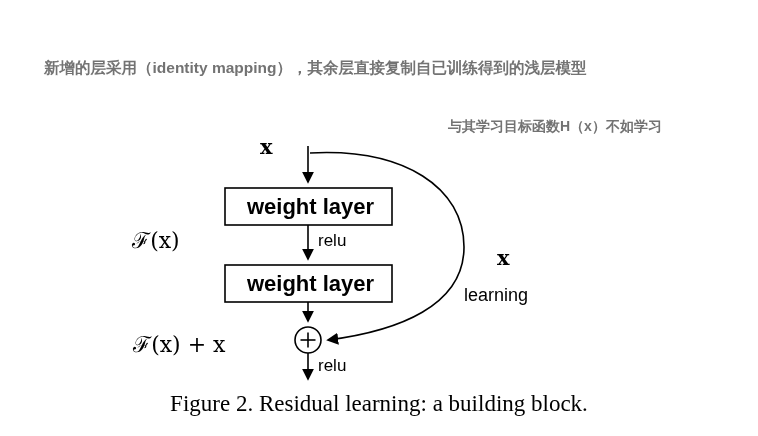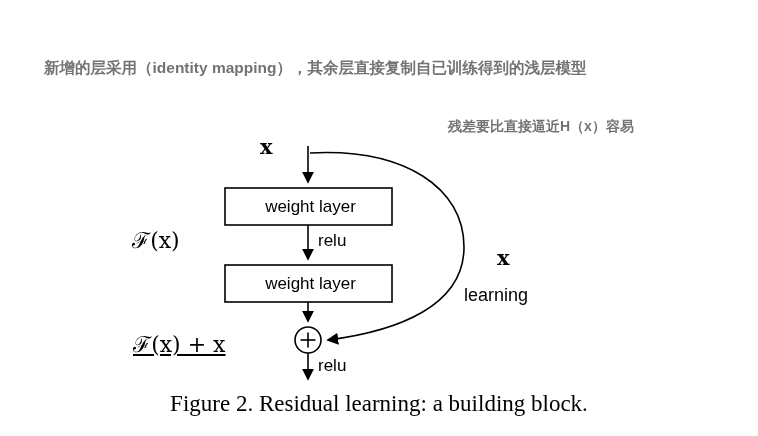--- a/index.html
+++ b/index.html
@@ -55,21 +55,20 @@
     font-size: 21px;
     font-weight: bold;
   }
   .f-label {
     left: 132px;
     top: 224px;
   }
   .sum-label {
     left: 133px;
     top: 328px;
-    text-decoration: underline;
   }
   .x-skip {
     left: 497px;
     top: 245px;
     font-size: 21px;
     font-weight: bold;
   }
   .identity-label {
     left: 464px;
     top: 285px;
@@ -77,22 +76,23 @@
     font-family: "Liberation Sans", sans-serif;
     white-space: nowrap;
   }
   .box-label {
     left: 225px;
     width: 171px;
     height: 37px;
     display: flex;
     align-items: center;
     justify-content: center;
-    font-size: 17px;
+    font-size: 22px;
     font-family: "Liberation Sans", sans-serif;
+    font-weight: bold;
   }
   .box-label-1 { top: 188px; }
   .box-label-2 { top: 265px; }
   .relu-label {
     left: 318px;
     font-size: 17px;
     font-family: "Liberation Sans", sans-serif;
     white-space: nowrap;
     text-align: center;
   }
@@ -138,21 +138,21 @@
       <line x1="300.5" y1="340" x2="315.5" y2="340" stroke="#000" stroke-width="1.6"></line>
       <line x1="308" y1="332.5" x2="308" y2="347.5" stroke="#000" stroke-width="1.6"></line>
     </g>
 
     <line x1="308" y1="353" x2="308" y2="379" stroke="#000" stroke-width="1.6" marker-end="url(#arrow)"></line>
   </svg>
 
   <div class="abs annotation annotation-top">新增的层采用（identity mapping），其余层直接复制自已训练得到的浅层模型</div>
 
   <div class="abs annotation annotation-right">
-    <div>残差要比直接逼近H（x）容易</div>
+    <div>与其学习目标函数H（x）不如学习</div>
   </div>
 
   <div class="abs math-label x-top">x</div>
 
   <div class="abs box-label box-label-1">weight layer</div>
 
   <div class="abs relu-label relu-mid">relu</div>
 
   <div class="abs box-label box-label-2">weight layer</div>
 

